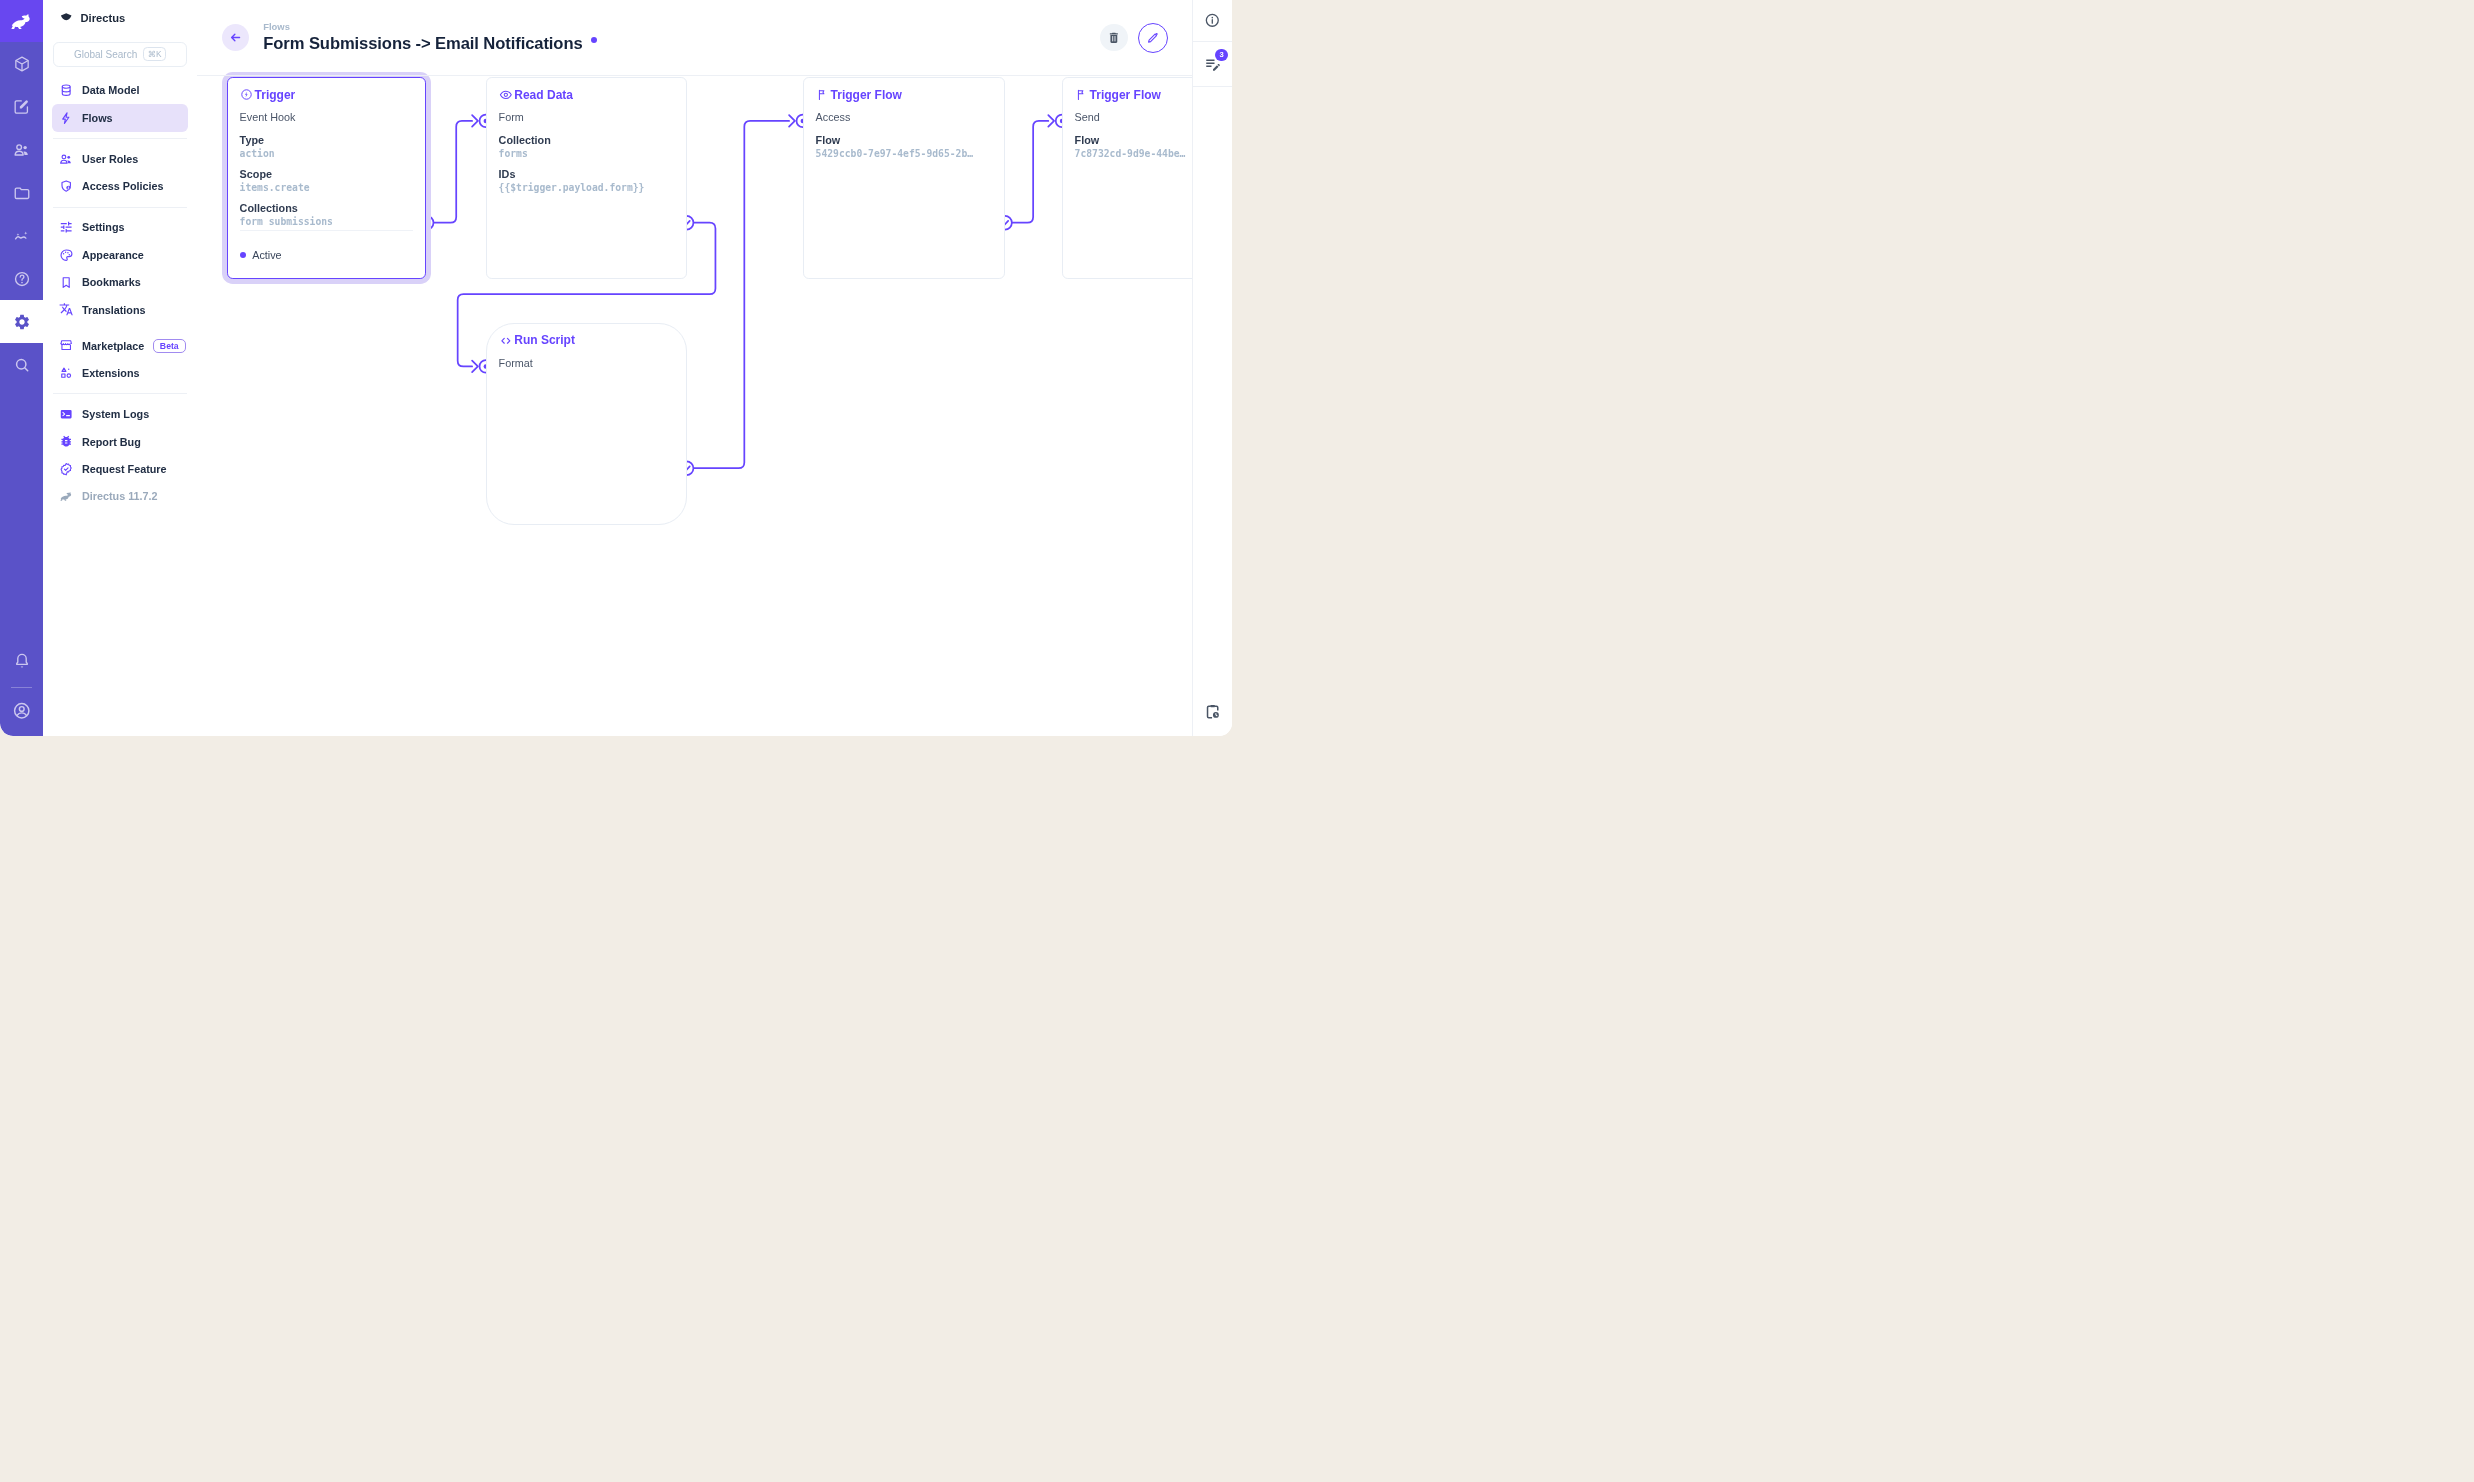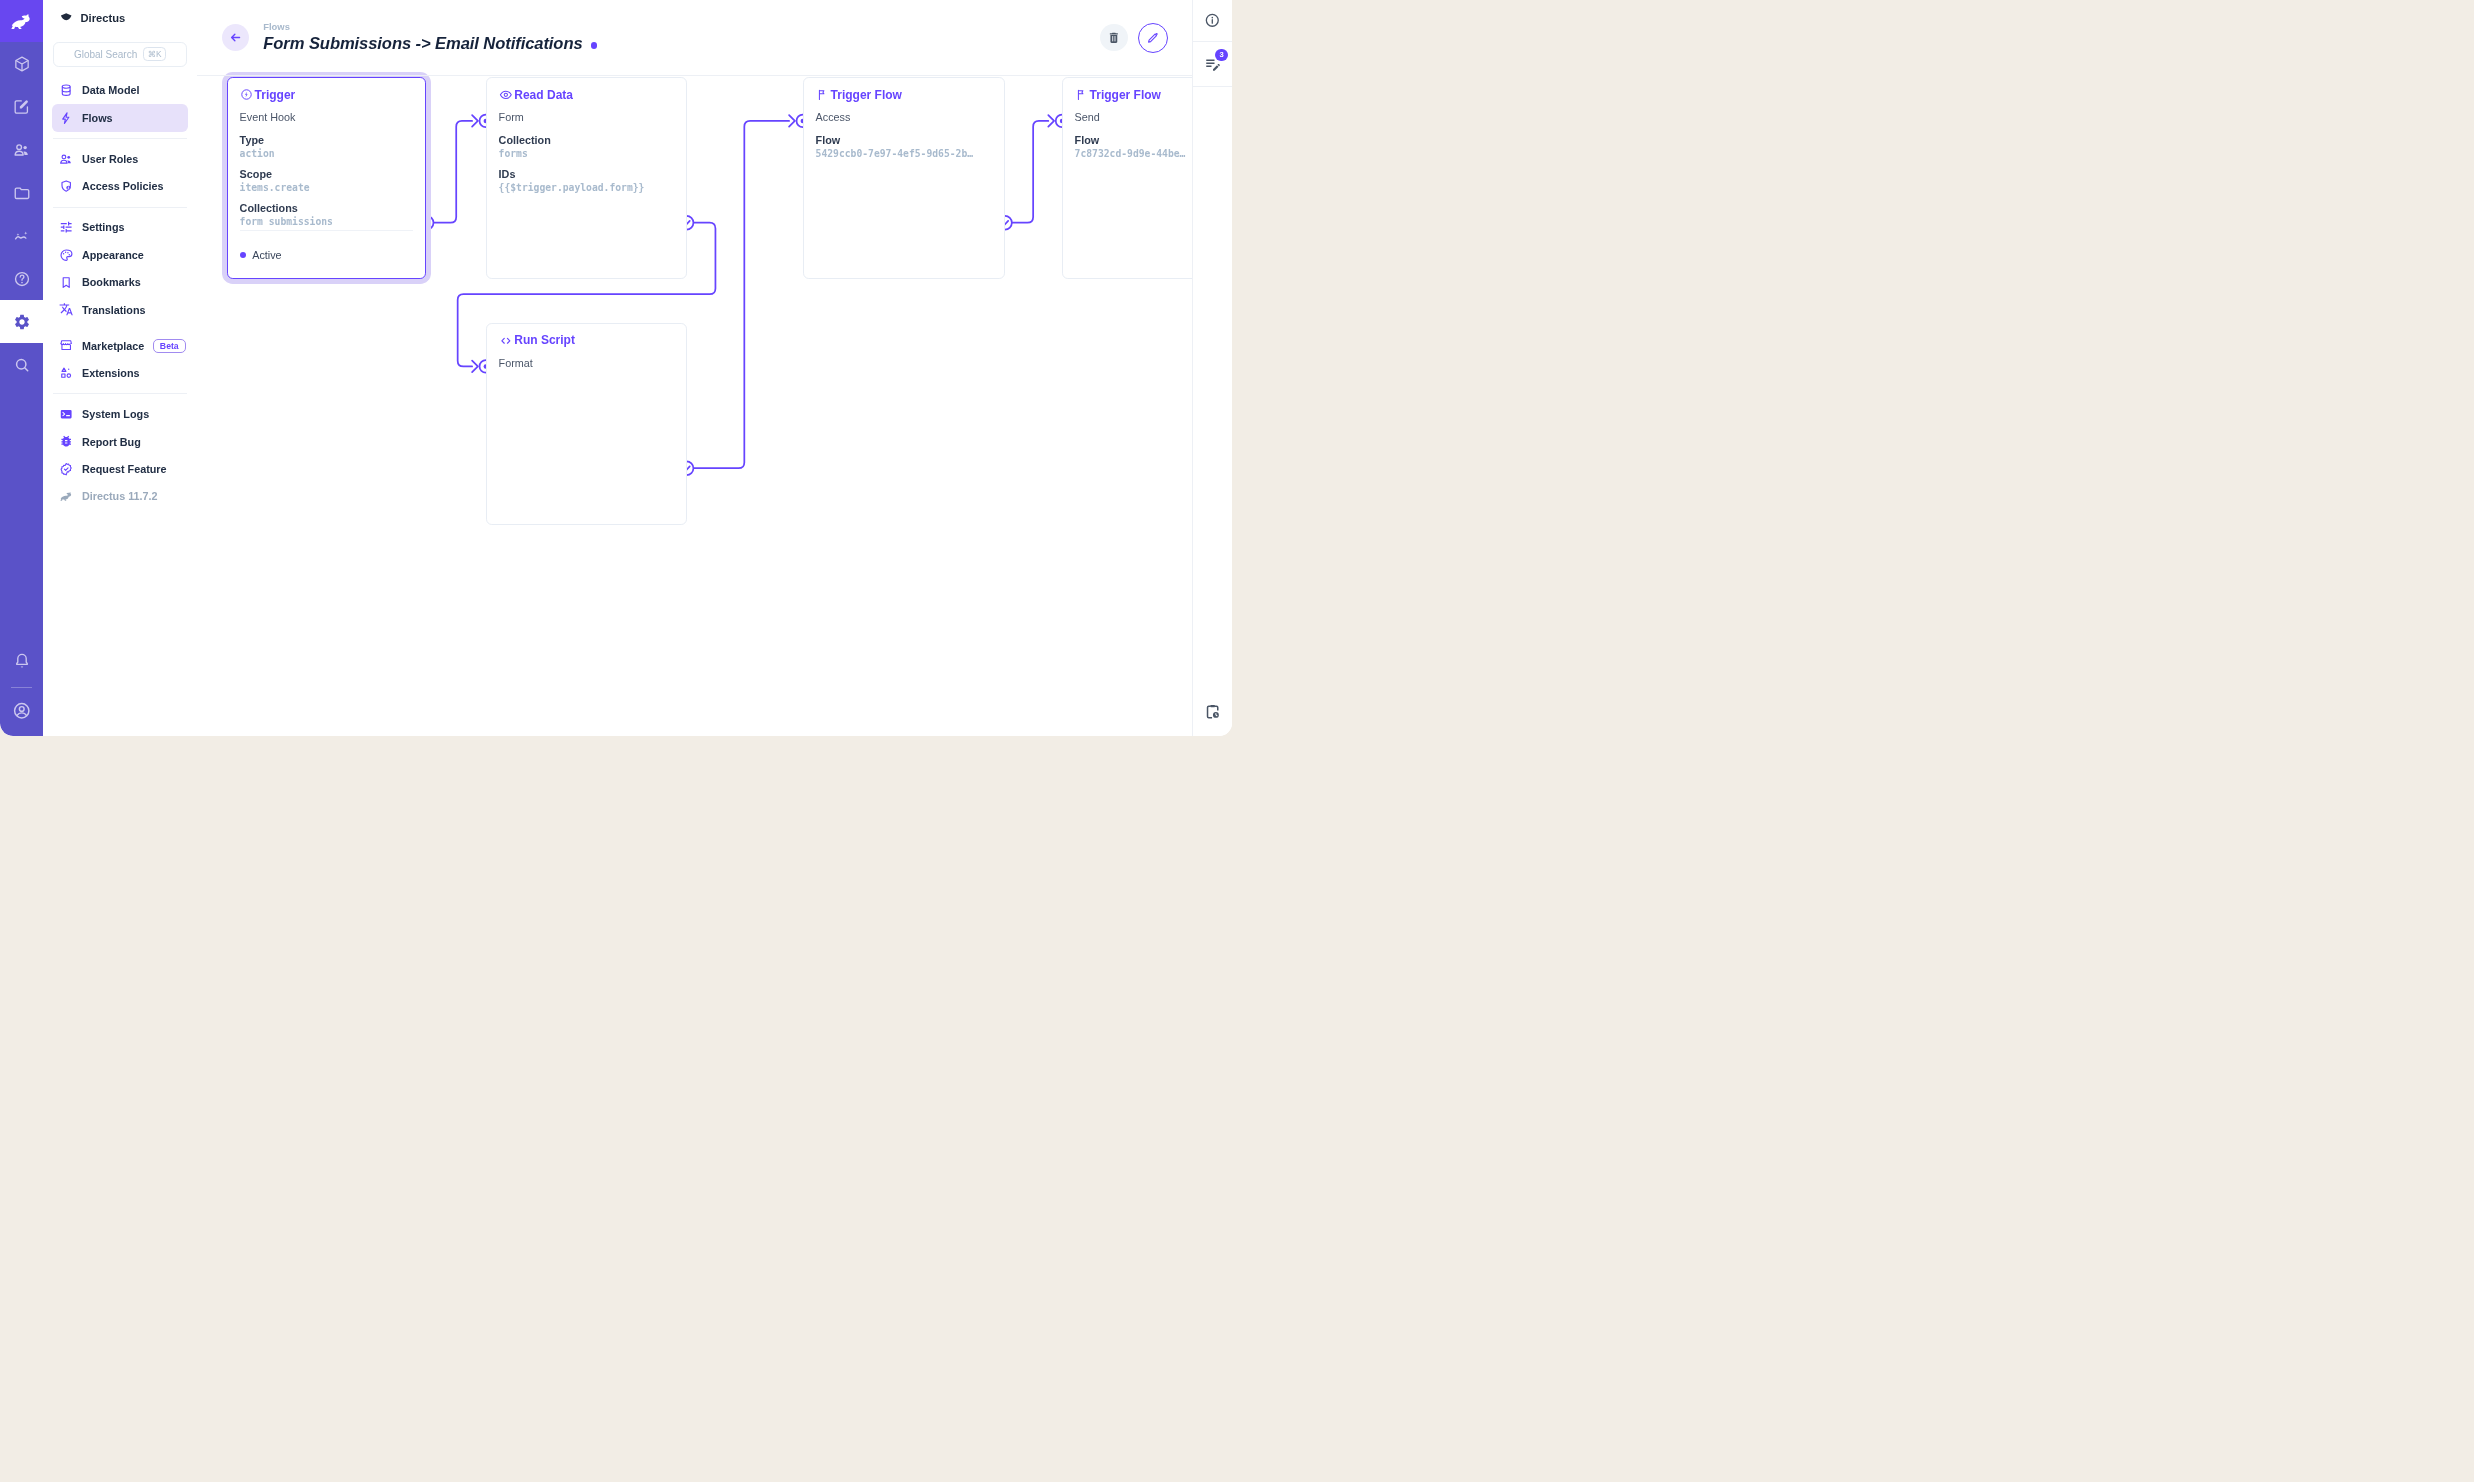--- a/index.html
+++ b/index.html
@@ -44,21 +44,21 @@
     border-radius:5px;padding:1.1px 5.8px;}
 
   
   .main{flex:1;position:relative;background:#fff;min-width:0;}
   .header{height:76px;border-bottom:0.7px solid var(--line);display:flex;align-items:center;
     padding:0 24.5px;position:relative;z-index:2;background:transparent;}
   .back-btn{width:27.4px;height:27.4px;border-radius:50%;background:#ECE7FC;color:var(--accent);
     display:flex;align-items:center;justify-content:center;cursor:pointer;flex:none;}
   .title-block{margin-left:14.4px;}
   .breadcrumb{font-size:9.4px;font-weight:600;color:#A8B9CC;margin-bottom:2.2px;}
-  .title-row{display:flex;align-items:center;font-style:italic;}
+  .title-row{display:flex;align-items:flex-start;}
   .page-title{font-size:16.6px;font-weight:800;color:var(--navy);letter-spacing:-0.1px;}
   .title-dot{width:6.5px;height:6.5px;border-radius:50%;background:var(--accent);margin-left:8px;margin-top:2.9px;}
   .header-actions{margin-left:auto;display:flex;align-items:center;gap:10px;}
   .icon-btn{width:27.4px;height:27.4px;border-radius:50%;display:flex;align-items:center;justify-content:center;cursor:pointer;}
   .trash-btn{background:#F0F4F8;color:var(--slate);}
   .edit-btn{width:30px;height:30px;background:#fff;border:1.4px solid var(--accent);color:var(--accent);}
 
   
   .canvas{position:absolute;left:0;top:76px;right:0;bottom:0;background:#fff;z-index:1;}
   .wires{position:absolute;left:0;top:0;}
@@ -474,21 +474,21 @@
           </span>
           <span>Trigger Flow</span>
         </div>
         <div class="sub-row">Send</div>
         <div class="fld">
           <div class="lab">Flow</div>
           <div class="val">7c8732cd-9d9e-44be…</div>
         </div>
       </div>
 
-      <div class="node" style="left:289px;top:247px;width:201px;">
+      <div class="node" style="left:289px;top:247px;width:201px;border-radius:28px;">
         <div class="node-title">
           <span class="ticon">
             <svg width="13.7" height="13.7" viewBox="0 0 24 24" fill="none" stroke="currentColor" stroke-width="2" stroke-linecap="round" stroke-linejoin="round">
               <path d="M9.2 7.8 5 12l4.2 4.2M14.8 7.8 19 12l-4.2 4.2"></path>
             </svg>
           </span>
           <span>Run Script</span>
         </div>
         <div class="sub-row">Format</div>
       </div>

